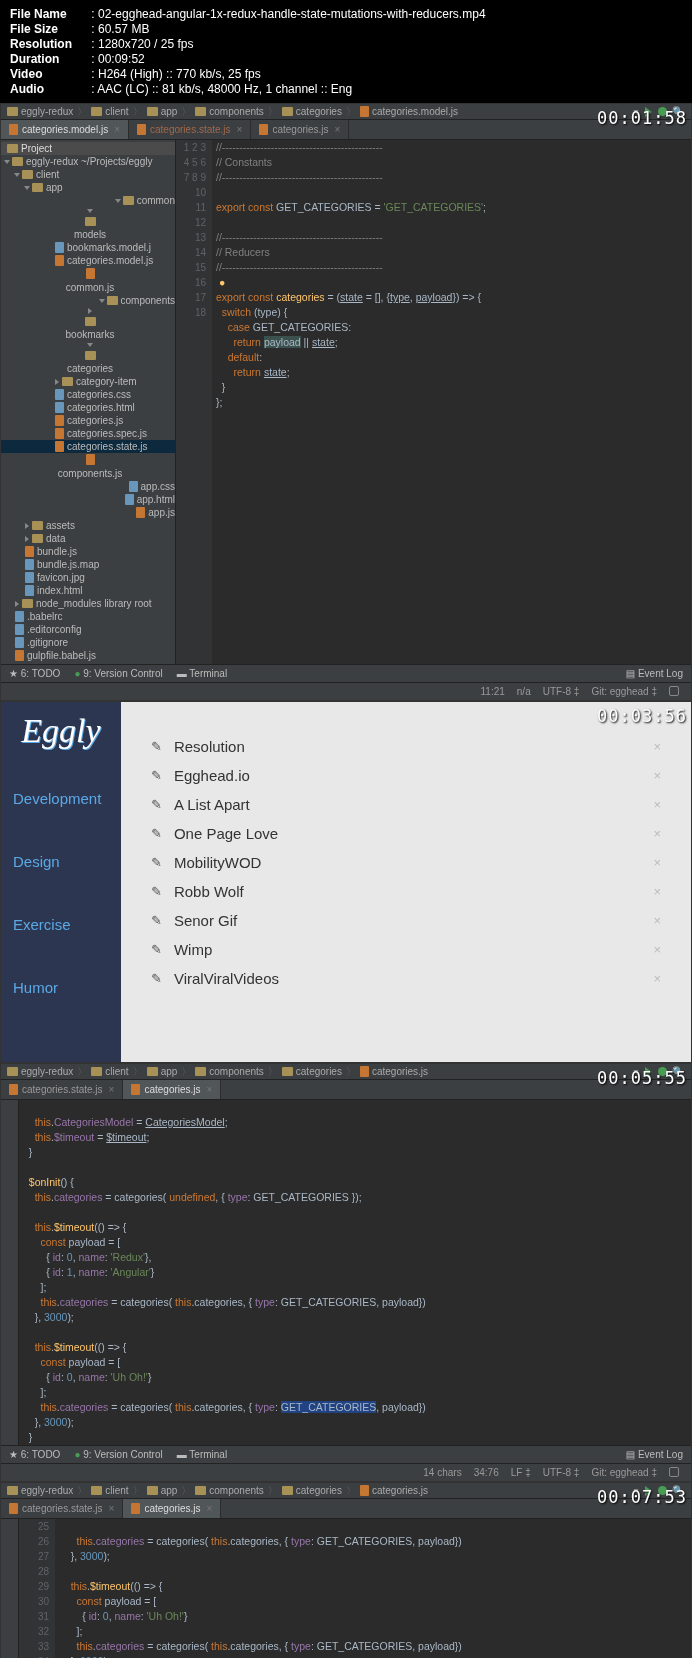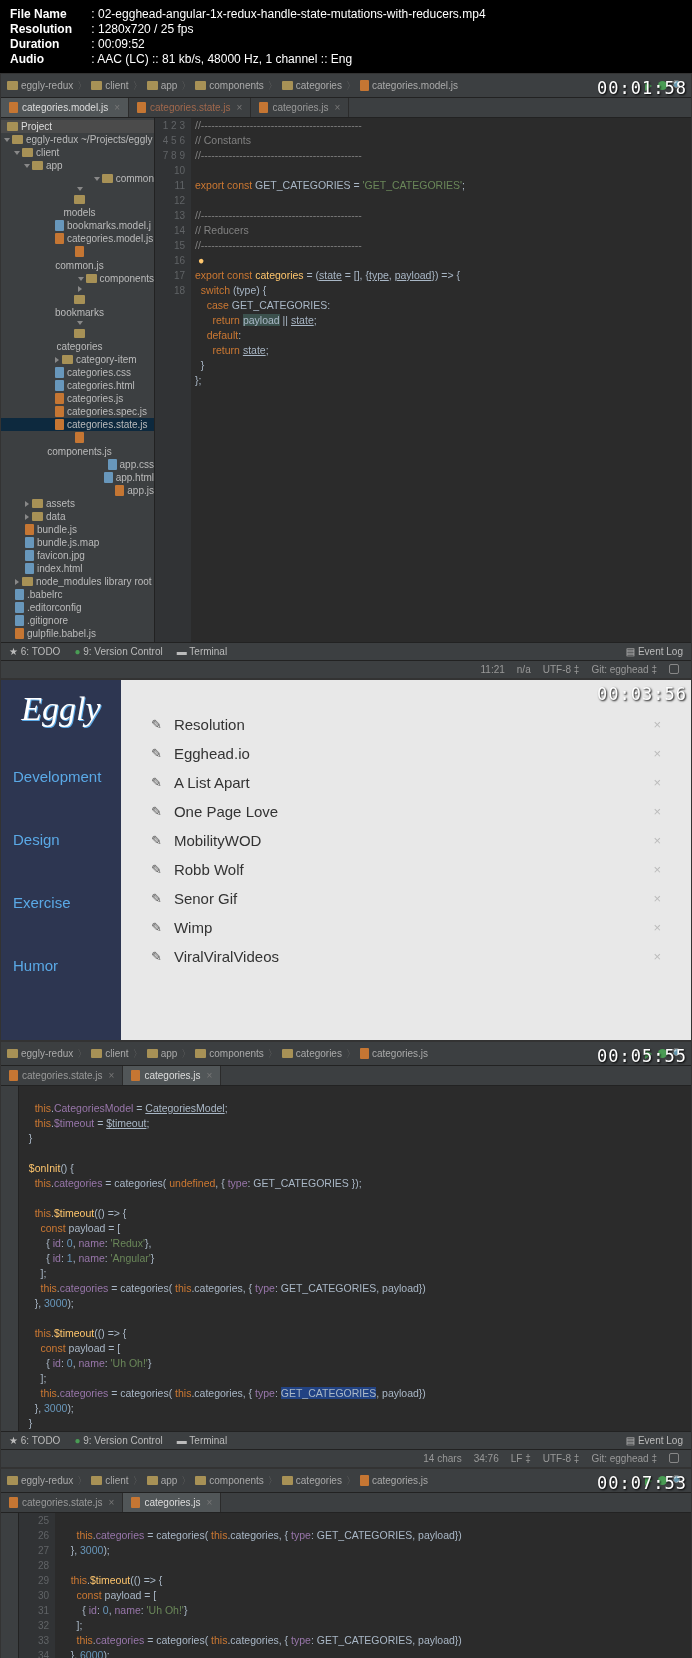--- a/index.html
+++ b/index.html
@@ -3,35 +3,35 @@
 <meta charset="utf-8">
 <style>
 * { margin:0; padding:0; box-sizing:border-box; font-family: "Segoe UI", Arial, sans-serif; }
 body { background:#000; color:#ccc; width:692px; }
 .header { background:#000; color:#fff; padding:6px 10px; font-size:12px; }
 .header div { margin:1px 0; }
 .header b { display:inline-block; width:78px; font-weight:bold; }
 .panel { border:1px solid #333; margin:0; position:relative; }
 .ide { background:#2b2b2b; font-family: "Consolas", monospace; font-size:10.5px; }
 .timestamp { position:absolute; top:4px; right:4px; font-family:monospace; font-size:17px; color:#fff; text-shadow:1px 1px 2px #000; z-index:10; letter-spacing:1px;}
-.breadcrumb { background:#3c3f41; border-bottom:1px solid #222; display:flex; align-items:center; padding:6px 6px; gap:2px; font-size:10px; color:#aaa; height:24px;}
+.breadcrumb { background:#3c3f41; border-bottom:1px solid #222; display:flex; align-items:center; padding:6px 6px; gap:2px; font-size:10px; color:#aaa; height:16px;}
 .bc-item { display:flex; align-items:center; gap:3px; }
 .bc-sep { color:#666; margin:0 2px; }
 .folder-icon {width:11px;height:9px;background:#a79156;display:inline-block;border-radius:1px;position:relative;}
 .file-icon {width:9px;height:11px;background:#6897bb;display:inline-block;border-radius:1px;}
 .file-icon.js {background:#c57633;}
 .toolbar-right { margin-left:auto; display:flex; gap:6px; align-items:center;}
 .play-icon{width:0;height:0;border-left:7px solid #499c54;border-top:5px solid transparent;border-bottom:5px solid transparent;}
 .bug-icon{width:9px;height:9px;background:#499c54;border-radius:50%;}
 .tabs { background:#3c3f41; display:flex; font-size:10px; border-bottom:1px solid #222;height:20px;}
 .tab { padding:2px 8px; color:#999; display:flex; align-items:center; gap:4px; border-right:1px solid #2b2b2b;}
 .tab.active { background:#515658; color:#ddd; }
 .tab .close{color:#777;font-size:10px;margin-left:2px;}
 .ide-body { display:flex; }
-.project-tree { width:154px; background:#3c3f41; font-size:10px; border-right:1px solid #222; padding:2px 0;}
+.project-tree { width:175px; background:#3c3f41; font-size:10px; border-right:1px solid #222; padding:2px 0;}
 .tree-item { padding:1px 0 1px 4px; color:#bbb; display:flex; align-items:center; gap:3px; white-space:nowrap;}
 .tree-item.sel{background:#0d293e;}
 .indent1{padding-left:14px;} .indent2{padding-left:24px;} .indent3{padding-left:34px;justify-content:flex-end;} .indent4{flex-direction:column;} .indent5{padding-left:54px;}
 .arrow{display:inline-block;width:0;height:0;border-left:4px solid #888;border-top:3px solid transparent;border-bottom:3px solid transparent;}
 .arrow.down{transform:rotate(90deg);}
 .gutter { background:#313335; color:#606366; width:36px; text-align:right; padding:0 6px; font-size:10px; line-height:15px;}
 .code { flex:1; padding:0 4px; font-size:10.5px; line-height:15px; color:#a9b7c6; white-space:pre; overflow:hidden;}
 .kw{color:#cc7832;} .str{color:#6a8759;} .com{color:#808080;} .fn{color:#ffc66d;} .prop{color:#9876aa;} .num{color:#6897bb;} .param{color:#a9b7c6;text-decoration:underline;}
 .status { background:#3c3f41; border-top:1px solid #222; display:flex; font-size:10px; color:#999; padding:2px 8px; height:18px; align-items:center;}
 .status .right{margin-left:auto;display:flex;gap:12px;}
@@ -45,22 +45,24 @@
 .bookmark { display:flex; align-items:center; gap:12px; padding:6px 0; color:#333; font-size:15px;}
 .bookmark .pencil{color:#555;font-size:13px;}
 .bookmark .x{margin-left:auto;color:#bbb;font-size:13px;}
 .lock-icon{width:10px;height:10px;border:1px solid #888;border-radius:2px;margin-right:4px;}
 </style>
 </head>
 <body>
 
 <div class="header">
   <div><b>File Name</b> : <span>02-egghead-angular-1x-redux-handle-state-mutations-with-reducers.mp4</span></div>
+  <div><b>File Size</b> : <span>60.57 MB</span></div>
   <div><b>Resolution</b> : <span>1280x720 / 25 fps</span></div>
   <div><b>Duration</b> : <span>00:09:52</span></div>
+  <div><b>Video</b> : <span>H264 (High) :: 770 kb/s, 25 fps</span></div>
   <div><b>Audio</b> : <span>AAC (LC) :: 81 kb/s, 48000 Hz, 1 channel :: Eng</span></div>
 </div>
 
 <div class="panel ide">
   <div class="timestamp">00:01:58</div>
   <div class="breadcrumb" id="bc1">
       <span class="bc-item"><span class="folder-icon"></span> eggly-redux</span>
       <span class="bc-sep">〉</span>
       <span class="bc-item"><span class="folder-icon"></span> client</span>
       <span class="bc-sep">〉</span>

